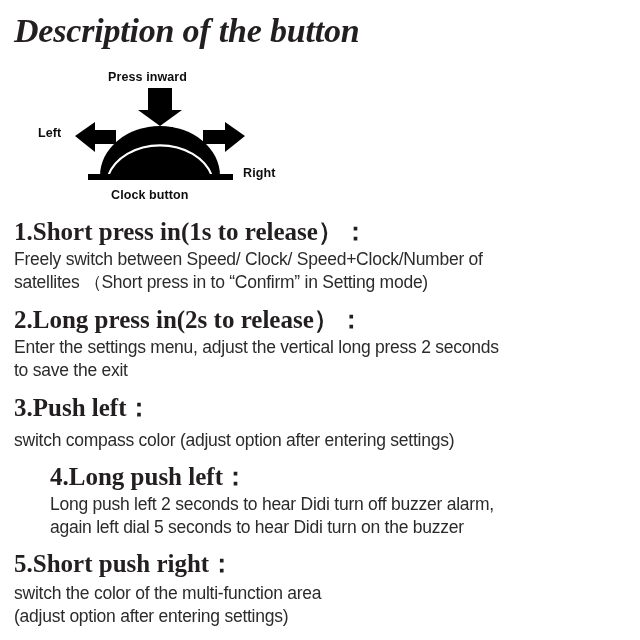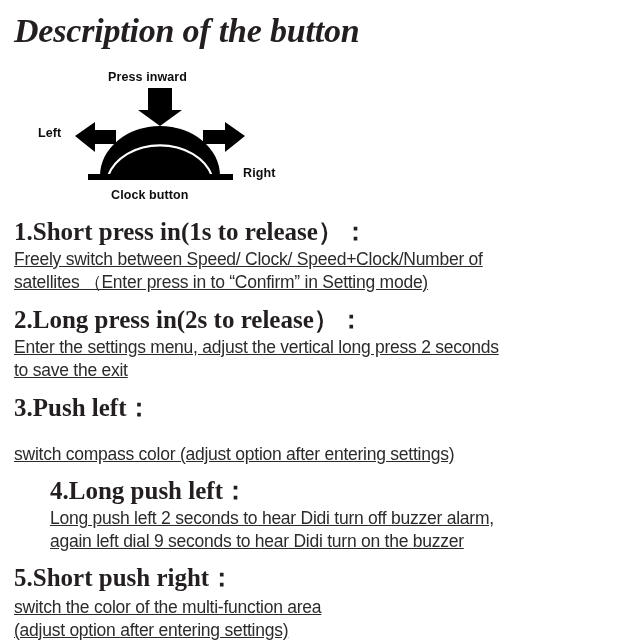--- a/index.html
+++ b/index.html
@@ -75,29 +75,29 @@
     white-space: nowrap;
   }
   .section-body {
     font-family: "Liberation Sans", sans-serif;
     font-size: 17.5px;
     line-height: 23px;
     color: #2b2b2b;
     margin: 0;
     letter-spacing: -0.25px;
   }
-  .section-body div { white-space: nowrap; text-decoration: underline; }
+  .section-body div { white-space: nowrap; }
 
   .sec-1 { margin-top: 8px; }
   .sec-2 { margin-top: 9px; }
   .sec-3 { margin-top: 9px; }
   .sec-4 { margin-top: 8px; margin-left: 36px; }
   .sec-5 { margin-top: 8px; }
 
-  .sec-3 .section-body { margin-top: 19px; }
+  .sec-3 .section-body { margin-top: 5px; }
   .sec-5 .section-body { margin-top: 2px; }
 </style>
 </head>
 <body>
 
 <div class="page-title">Description of the button</div>
 
 <div class="diagram">
 
   <svg width="320" height="150" viewBox="0 0 320 150">
@@ -130,21 +130,21 @@
   <span class="diag-label label-right">Right</span>
   <span class="diag-label label-scroll">Clock button</span>
 </div>
 
 <div class="content">
 
   <div class="section sec-1">
     <div class="section-heading">1.Short press in(1s to release）：</div>
     <div class="section-body">
       <div>Freely switch between Speed/ Clock/ Speed+Clock/Number of</div>
-      <div>satellites （Enter press in to “Confirm” in Setting mode)</div>
+      <div>satellites （Short press in to “Confirm” in Setting mode)</div>
     </div>
   </div>
 
   <div class="section sec-2">
     <div class="section-heading">2.Long press in(2s to release）：</div>
     <div class="section-body">
       <div>Enter the settings menu, adjust the vertical long press 2 seconds</div>
       <div>to save the exit</div>
     </div>
   </div>
@@ -153,21 +153,21 @@
     <div class="section-heading">3.Push left：</div>
     <div class="section-body">
       <div>switch compass color (adjust option after entering settings)</div>
     </div>
   </div>
 
   <div class="section sec-4">
     <div class="section-heading">4.Long push left：</div>
     <div class="section-body">
       <div>Long push left 2 seconds to hear Didi turn off buzzer alarm,</div>
-      <div>again left dial 9 seconds to hear Didi turn on the buzzer</div>
+      <div>again left dial 5 seconds to hear Didi turn on the buzzer</div>
     </div>
   </div>
 
   <div class="section sec-5">
     <div class="section-heading">5.Short push right：</div>
     <div class="section-body">
       <div>switch the color of the multi-function area</div>
       <div>(adjust option after entering settings)</div>
     </div>
   </div>

